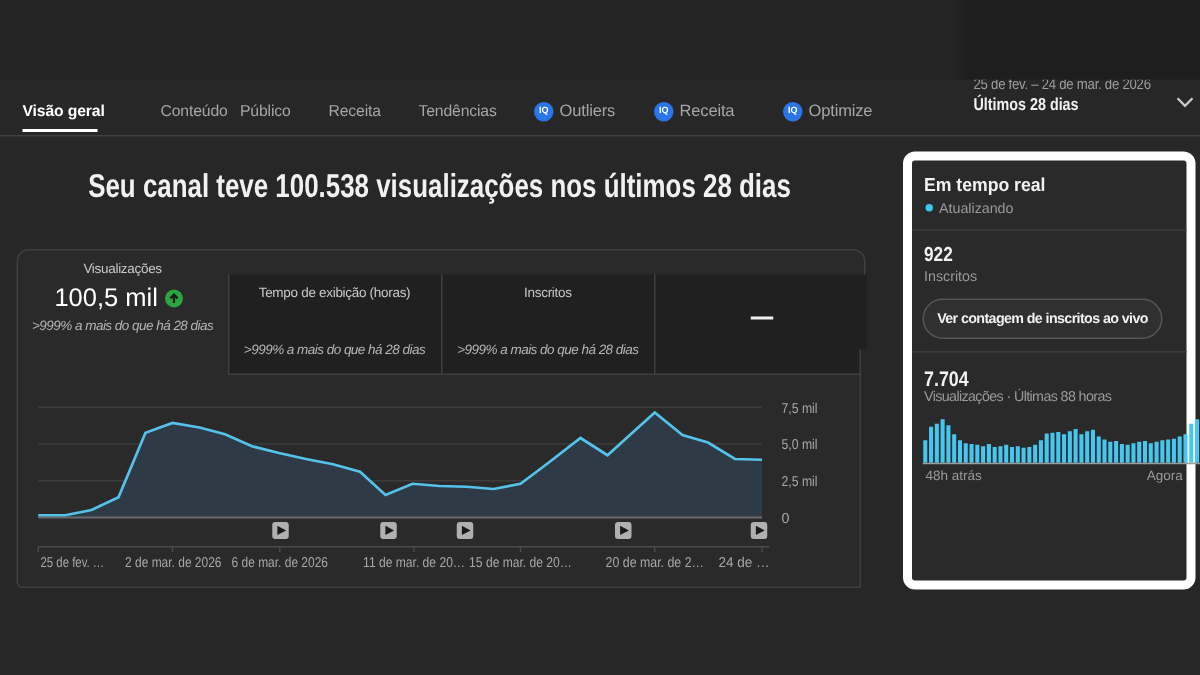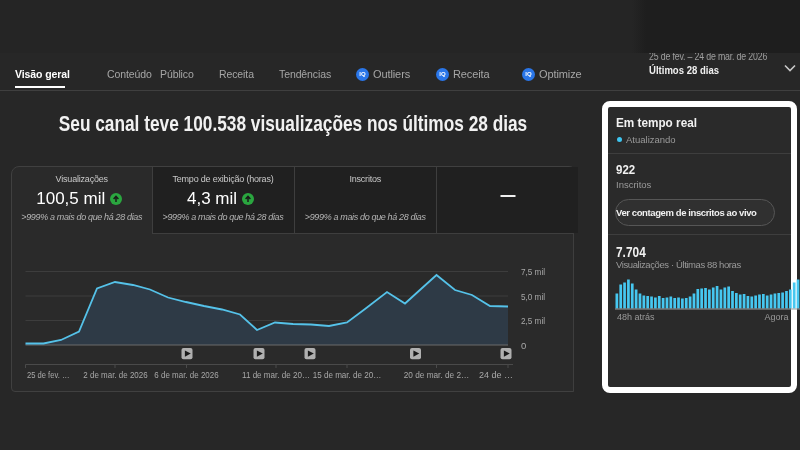--- a/index.html
+++ b/index.html
@@ -13,34 +13,34 @@
 .last28 { left:649px; top:64px; font-size:11.5px; font-weight:bold; color:#f1f1f1; white-space:nowrap; transform:scaleX(0.83); transform-origin:0 50%; }
 .tabtxt { top:68px; font-size:10.5px; letter-spacing:-0.1px; color:#a6a6a6; white-space:nowrap; }
 .tabactive { color:#ffffff; font-weight:bold; }
 .underline { left:15px; top:86px; width:50px; height:2px; background:#ffffff; }
 .tabborder { left:0; top:90px; width:800px; height:1px; background:#3f3f3f; }
 .iqtab { top:68px; font-size:11px; letter-spacing:-0.1px; color:#a6a6a6; white-space:nowrap; }
 .iqicon { top:68px; width:13px; height:13px; border-radius:50%; background:#2a76e8; color:#fff; font-size:6px; font-weight:bold; text-align:center; line-height:13px; }
 .heading { left:-4px; top:111px; width:588px; text-align:center; font-size:22px; font-weight:bold; color:#f1f1f1; transform:scaleX(0.785); transform-origin:292px 50%; white-space:nowrap; }
 .card { left:11px; top:166px; width:566px; height:226px; background:#2a2a2a; border:1px solid #404040; border-radius:8px 8px 4px 4px;padding-left:12px; }
 .mtab { position:absolute; top:0; height:67px; }
-.mtab.dark { background:#202020; border-bottom:1px solid #3e3e3e; border-left:1px solid #3e3e3e; }
+.mtab.dark { background:#202020; border-bottom:1px solid #3e3e3e; border-left:1px solid #3e3e3e;margin-top:16px; }
 .mtitle { position:absolute; top:7px; left:0; width:100%; text-align:center; font-size:9px; letter-spacing:-0.2px; color:#c9c9c9; white-space:nowrap; }
 .mval { position:absolute; top:21.5px; padding-right:5px; left:0; width:100%; display:flex; align-items:center; justify-content:center; font-size:17px; color:#ffffff; font-weight:500; white-space:nowrap; }
 .msub { position:absolute; top:45px; left:0; width:100%; text-align:center; font-size:9px; font-style:italic; letter-spacing:-0.35px; color:#b5b5b5; white-space:nowrap; }
 .grn { display:inline-block; width:12px; height:12px; border-radius:50%; background:#2aa63f; margin-left:5px; position:relative; }
 .grn svg { display:block; }
 .rtcard { left:602px; top:101px; width:194.5px; height:292px; background:#2a2a2a; border:6px solid #ffffff; border-radius:8px; }
 .rt-title { position:absolute; left:8px; top:9px; font-size:12.5px; font-weight:bold; color:#f1f1f1; transform:scaleX(0.94); transform-origin:0 50%; white-space:nowrap; }
 .rt-upd { position:absolute; left:9px; top:27px; font-size:9.5px; color:#9a9a9a; }
 .rt-dot { display:inline-block; width:5px; height:5px; border-radius:50%; background:#3ec5f0; margin-right:4px; vertical-align:1px; }
 .rt-div1 { position:absolute; left:0; top:46px; width:100%; height:1px; background:#3e3e3e; }
 .rt-922 { position:absolute; left:8px; top:55px; font-size:13.5px; font-weight:bold; color:#f1f1f1; transform:scaleX(0.85); transform-origin:0 50%; }
 .rt-ins { position:absolute; left:8px; top:72px; font-size:9.5px; color:#9a9a9a; }
-.rt-btn { position:absolute; left:7px; top:91.5px; width:160px; height:27px; background:#303030; border:1px solid #565656; border-radius:14px; color:#f1f1f1; font-size:9.5px; letter-spacing:-0.4px; font-weight:bold; text-align:left; line-height:25px; white-space:nowrap; }
+.rt-btn { position:absolute; left:7px; top:91.5px; width:160px; height:27px; background:#303030; border:1px solid #565656; border-radius:14px; color:#f1f1f1; font-size:9.5px; letter-spacing:-0.4px; font-weight:bold; text-align:center; line-height:25px; white-space:nowrap; }
 .rt-div2 { position:absolute; left:0; top:127px; width:100%; height:1px; background:#3e3e3e; }
 .rt-7704 { position:absolute; left:8px; top:136.5px; font-size:14px; font-weight:bold; color:#f1f1f1; transform:scaleX(0.85); transform-origin:0 50%; }
 .rt-vis { position:absolute; left:8px; top:151.5px; font-size:9.5px; letter-spacing:-0.4px; color:#9a9a9a; white-space:nowrap; }
 .rt-48 { position:absolute; left:9px; top:205px; font-size:9px; color:#9a9a9a; }
 .rt-agora { position:absolute; right:2px; top:205px; font-size:9px; color:#9a9a9a; }
 </style>
 </head>
 <body>
 <div class="abs daterange">25 de fev. – 24 de mar. de 2026</div>
 <div class="abs topbar"></div>
@@ -71,25 +71,20 @@
     <div class="mtitle">Visualizações</div>
     <div class="mval">100,5 mil<span class="grn">
           <svg width="12" height="12" viewBox="0 0 12 12">
             <path d="M6 9 L6 3.6 M3.6 5.9 L6 3.4 L8.4 5.9" stroke="#1a1a1a" stroke-width="1.5" fill="none"></path>
           </svg>
         </span></div>
     <div class="msub">&gt;999% a mais do que há 28 dias</div>
   </div>
   <div class="mtab dark" style="left:139.5px;width:142px">
     <div class="mtitle">Tempo de exibição (horas)</div>
-    <div class="mval">4,3 mil<span class="grn">
-          <svg width="12" height="12" viewBox="0 0 12 12">
-            <path d="M6 9 L6 3.6 M3.6 5.9 L6 3.4 L8.4 5.9" stroke="#1a1a1a" stroke-width="1.5" fill="none"></path>
-          </svg>
-        </span></div>
     <div class="msub">&gt;999% a mais do que há 28 dias</div>
   </div>
   <div class="mtab dark" style="left:281.5px;width:142.5px">
     <div class="mtitle">Inscritos</div>
     <div class="msub">&gt;999% a mais do que há 28 dias</div>
   </div>
   <div class="mtab dark" style="left:424px;width:142px">
     <div style="position:absolute;top:27.5px;left:50%;transform:translateX(-50%);width:15px;height:2.5px;background:#efefef"></div>
   </div>
 </div>

